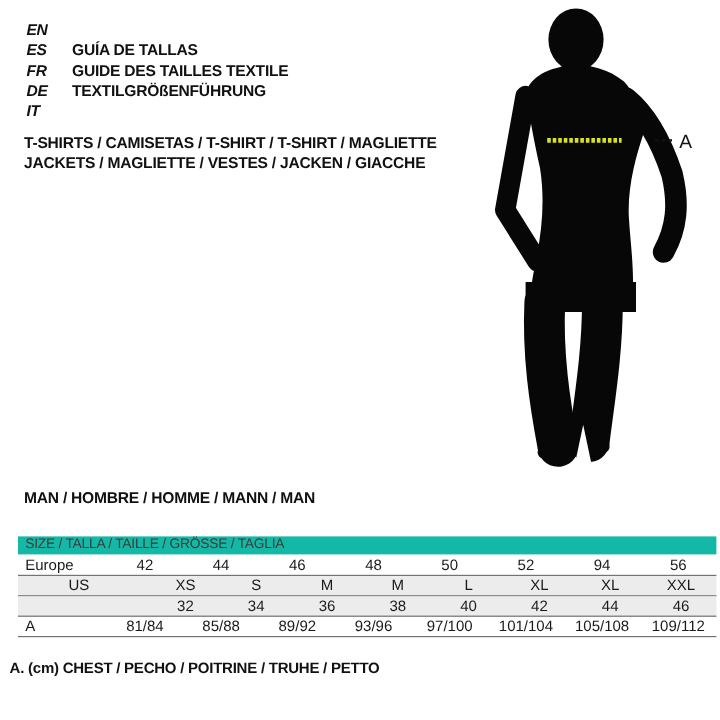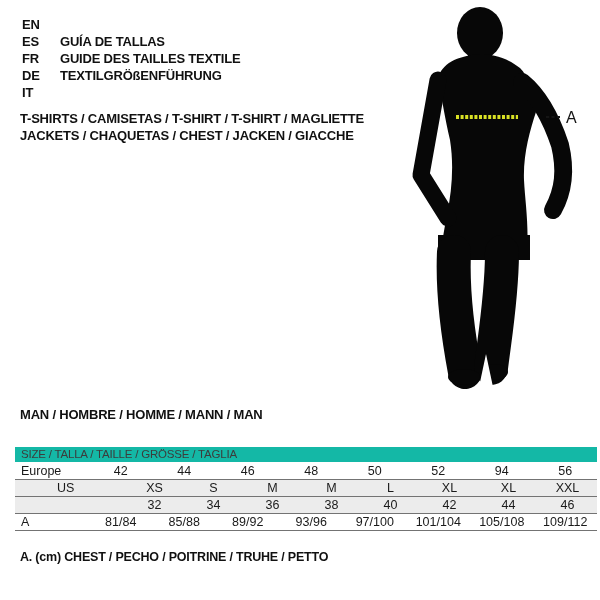--- a/index.html
+++ b/index.html
@@ -6,42 +6,42 @@
   body {
     width:600px; height:600px; position:relative; overflow:hidden;
     background:#ffffff; color:#111;
     font-family:"Liberation Sans", sans-serif;
   }
   .abs { position:absolute; }
 
   
   .lang { left:22px; top:16px; }
   .lang-row { display:flex; height:17px; align-items:center; font-weight:700; font-size:13px; letter-spacing:-0.2px; }
-  .lang-code { width:38px; }
+  .lang-code { width:38px;font-style:italic; }
 
   
   .cats { left:20px; top:110px; font-weight:700; font-size:13px; line-height:17px; letter-spacing:-0.2px; white-space:nowrap; }
 
   
   .fig { left:390px; top:0; width:210px; height:400px; }
   .fig svg { display:block; }
 
   
   .man-title { left:20px; top:407px; font-weight:700; font-size:13px; letter-spacing:-0.2px; }
 
   
   .size-table { left:15px; top:447px; width:582px; font-size:12.5px; color:#1a1a1a; }
   .thead { background:#14b8a6; color:#3c3c3c; height:15px; line-height:15px; padding-left:6px; font-size:11.5px; margin-bottom:1px; letter-spacing:-0.2px; }
   .trow { display:flex; height:16px; align-items:center; border-bottom:1px solid #737373; }
   .trow.shaded { background:#ececec;padding-left:36px; }
   .tlabel { width:68px; padding-left:6px; }
   .tcell { flex:1; text-align:center; }
 
   
-  .foot { left:20px; top:550px; font-weight:700; font-size:12.5px; letter-spacing:-0.2px; }
+  .foot { left:8px; top:550px; font-weight:700; font-size:12.5px; letter-spacing:-0.2px; }
 </style>
 </head>
 <body>
 
 <div class="abs lang">
   <div class="lang-row">
     <span class="lang-code">EN</span>
   </div>
   <div class="lang-row">
     <span class="lang-code">ES</span>
@@ -55,21 +55,21 @@
     <span class="lang-code">DE</span>
     <span>TEXTILGRÖßENFÜHRUNG</span>
   </div>
   <div class="lang-row">
     <span class="lang-code">IT</span>
   </div>
 </div>
 
 <div class="abs cats">
   <div>T-SHIRTS / CAMISETAS / T-SHIRT / T-SHIRT / MAGLIETTE</div>
-  <div>JACKETS / CHAQUETAS / CHEST / JACKEN / GIACCHE</div>
+  <div>JACKETS / MAGLIETTE / VESTES / JACKEN / GIACCHE</div>
 </div>
 
 <div class="abs fig">
   <svg width="210" height="400" viewBox="0 0 210 400">
     <g fill="#070707" stroke="none">
 
       <ellipse cx="90" cy="33" rx="23" ry="26"></ellipse>
 
       <rect x="78" y="46" width="24" height="20"></rect>
 

